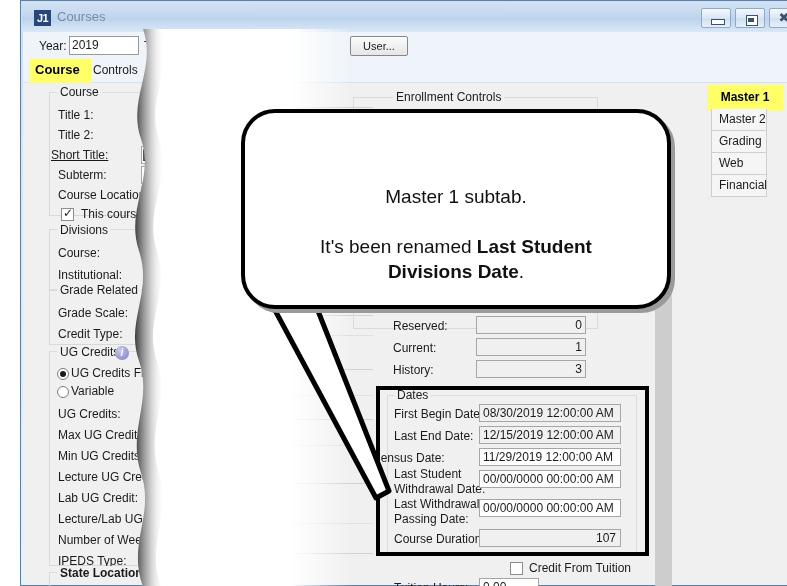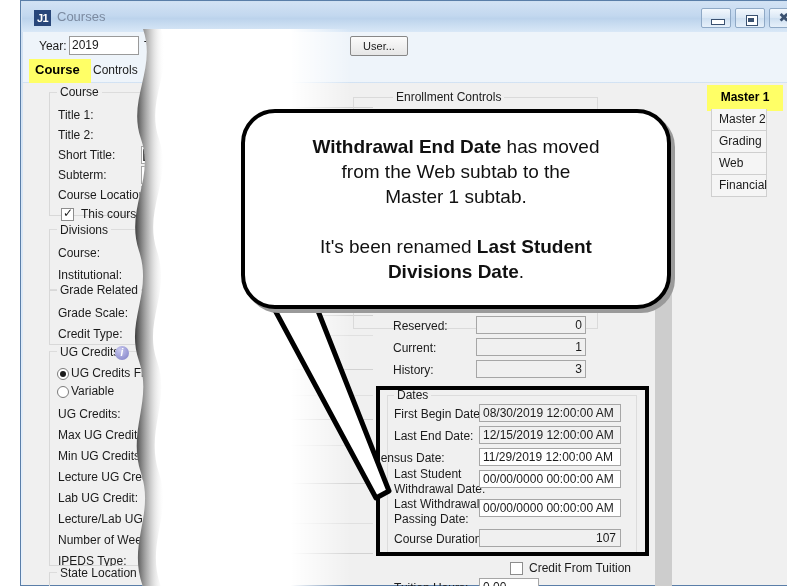--- a/index.html
+++ b/index.html
@@ -245,21 +245,21 @@
     <div class="tab-hl"></div>
     <div class="tab-course">Course</div>
     <div class="tab-schedule">Controls</div>
 
     <div class="formbody">
 
       <div class="grp" style="left:26px; top:9px; width:175px; height:124px;"></div>
       <div class="grp-title" style="left:34px; top:2px;">Course</div>
       <div class="lcol" style="left:35px; top:25px;">Title 1:</div>
       <div class="lcol" style="left:35px; top:45px;">Title 2:</div>
-      <div class="lcol" style="left:35px; top:65px;">Short Title:</div>
+      <div class="lcol" style="left:28px; top:65px;text-decoration:underline;">Short Title:</div>
       <div class="inp" style="left:118px; top:63px; width:46px;">E</div>
       <div class="lcol" style="left:35px; top:85px;">Subterm:</div>
       <div class="inp" style="left:118px; top:83px; width:28px;"></div>
       <div class="lcol" style="left:35px; top:105px;">Course Location:</div>
       <div class="inp" style="left:118px; top:103px; width:46px;">MA</div>
       <div class="chk on" style="left:38px; top:125px;"></div>
       <div class="lcol" style="left:58px; top:124px;">This course is</div>
 
       <div class="grp" style="left:26px; top:146px; width:175px; height:62px;"></div>
       <div class="grp-title" style="left:34px; top:140px;">Divisions</div>
@@ -283,21 +283,21 @@
       <div class="lcol" style="left:35px; top:324px;text-align:center;">UG Credits:</div>
       <div class="lcol" style="left:35px; top:345px;">Max  UG Credits:</div>
       <div class="lcol" style="left:35px; top:366px;">Min  UG Credits:</div>
       <div class="lcol" style="left:35px; top:387px;">Lecture UG Cred</div>
       <div class="lcol" style="left:35px; top:408px;">Lab UG Credit:</div>
       <div class="lcol" style="left:35px; top:429px;">Lecture/Lab  UG C</div>
       <div class="lcol" style="left:35px; top:450px;">Number of Wee</div>
       <div class="lcol" style="left:35px; top:471px;">IPEDS Type:</div>
 
       <div class="grp" style="left:26px; top:489px; width:175px; height:30px;"></div>
-      <div class="grp-title" style="left:34px; top:483px;">State Location</div>
+      <div class="grp-title" style="left:34px; top:483px;font-weight:bold;">State Location</div>
 
       <div class="faint" style="left:150px; top:24px; width:200px;"></div>
       <div class="faint2" style="left:150px; top:34px; width:200px;"></div>
       <div class="faint" style="left:150px; top:56px; width:200px;"></div>
       <div class="faint2" style="left:150px; top:66px; width:200px;"></div>
       <div class="faint" style="left:150px; top:88px; width:200px;"></div>
       <div class="faint2" style="left:150px; top:100px; width:200px;"></div>
       <div class="faint" style="left:150px; top:126px; width:200px;"></div>
       <div class="faint2" style="left:150px; top:150px; width:200px;"></div>
       <div class="faint" style="left:150px; top:186px; width:200px;"></div>
@@ -416,22 +416,22 @@
     </svg>
 
     <svg class="callout-tail" viewBox="0 0 200 225">
       <polygon points="2,2 48,2 128,205 115,212" fill="#ffffff" stroke="#000000" stroke-width="5" stroke-linejoin="round"></polygon>
       <rect x="0" y="0" width="70" height="12" fill="#ffffff"></rect>
     </svg>
 
     <div class="callout-shadow"></div>
     <div class="callout">
       <div class="callout-text">
-        <span><b>Withdrawal End Date</b><span> has moved</span></span><br>
-        <span>from the Web subtab to the</span><br>
+        <br>
+        <br>
         <span>Master 1 subtab.</span><br>
         <br>
         <span><span>It's been renamed </span><b>Last Student</b></span><br>
         <span><b>Divisions Date</b><span>.</span></span>
       </div>
     </div>
 
   </div>
 </div>
 

